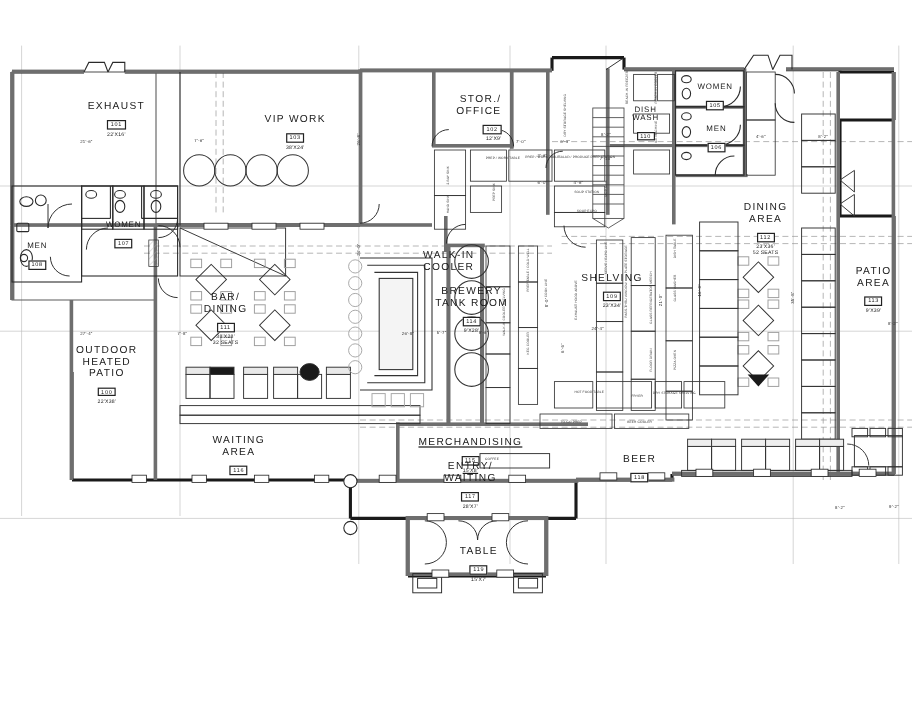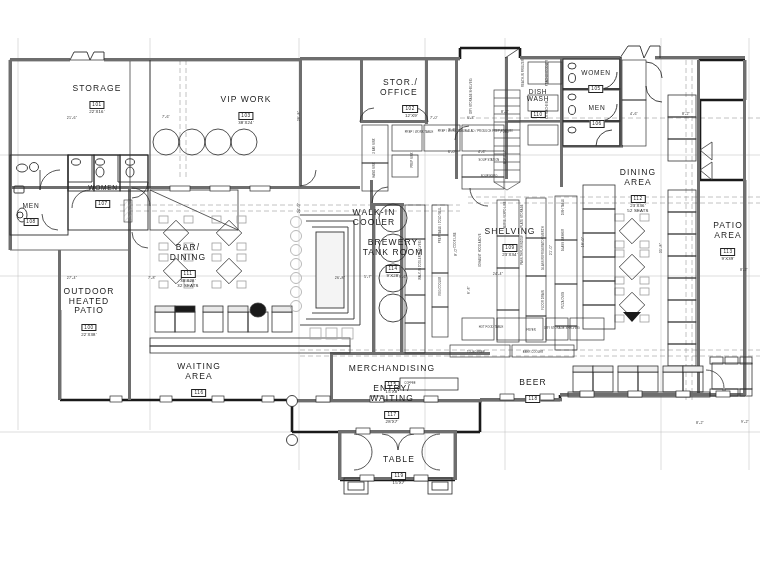--- a/index.html
+++ b/index.html
@@ -506,39 +506,39 @@
     <path d="M470,188 A18,18 0 0 0 488,206"></path>
     <path d="M132,188 A18,18 0 0 1 150,206"></path>
     <path d="M132,232 A16,16 0 0 0 148,248"></path>
     <path d="M505,58 L520,48"></path>
   </g>
 
   <rect x="124" y="200" width="8" height="22" fill="url(#hatch)" stroke="#333" stroke-width="0.6"></rect>
 </svg>
 
 <div id="room-labels">
-    <div class="lbl" style="left: 97px; top: 84px;"><span class="nm">STORAGE</span><span class="tag">101</span><span class="dim">22'X16'</span></div>
+    <div class="lbl" style="left: 97px; top: 84px;"><span class="nm">EXHAUST</span><span class="tag">101</span><span class="dim">22'X16'</span></div>
     <div class="lbl" style="left: 246px; top: 95px;"><span class="nm">VIP WORK</span><span class="tag">103</span><span class="dim">38'X24'</span></div>
     <div class="lbl" style="left: 399px; top: 78px; text-align: right;"><span class="nm two">STOR./<br>OFFICE</span><span class="tag">102</span><span class="dim">12'X9'</span></div>
     <div class="lbl sm" style="left: 538px; top: 88px;"><span class="nm two">DISH<br>WASH</span><span class="tag">110</span></div>
     <div class="lbl sm" style="left: 596px; top: 70px;"><span class="nm">WOMEN</span><span class="tag">105</span></div>
     <div class="lbl sm" style="left: 597px; top: 105px;"><span class="nm">MEN</span><span class="tag">106</span></div>
     <div class="lbl sm" style="left: 103px; top: 185px;"><span class="nm">WOMEN</span><span class="tag">107</span></div>
     <div class="lbl sm" style="left: 31px; top: 203px;"><span class="nm">MEN</span><span class="tag">108</span></div>
     <div class="lbl" style="left: 638px; top: 168px;"><span class="nm two">DINING<br>AREA</span><span class="tag">112</span><span class="dim">23'X36'</span><span class="dim">52 SEATS</span></div>
     <div class="lbl" style="left: 728px; top: 221px;"><span class="nm two">PATIO<br>AREA</span><span class="tag">113</span><span class="dim">9'X39'</span></div>
     <div class="lbl" style="left: 188px; top: 243px;"><span class="nm two">BAR/<br>DINING</span><span class="tag">111</span><span class="dim">38'X28'</span><span class="dim">32 SEATS</span></div>
     <div class="lbl" style="left: 374px; top: 208px;">
       <span class="nm two">WALK-IN<br>COOLER</span>
     </div>
     <div class="lbl" style="left: 393px; top: 238px;"><span class="nm two">BREWERY<br>TANK ROOM</span><span class="tag">114</span><span class="dim">9'X28'</span></div>
     <div class="lbl" style="left: 510px; top: 227px;"><span class="nm">SHELVING</span><span class="tag">109</span><span class="dim">23'X34'</span></div>
     <div class="lbl" style="left: 89px; top: 287px;"><span class="nm two">OUTDOOR<br>HEATED<br>PATIO</span><span class="tag">100</span><span class="dim">22'X38'</span></div>
     <div class="lbl" style="left: 199px; top: 362px;"><span class="nm two">WAITING<br>AREA</span><span class="tag">116</span></div>
-    <div class="lbl" style="left: 392px; top: 364px;"><span class="nm">MERCHANDISING</span><span class="tag">115</span><span class="dim">15'X8'</span></div>
+    <div class="lbl" style="left: 392px; top: 364px; text-decoration: underline;"><span class="nm">MERCHANDISING</span><span class="tag">115</span><span class="dim">15'X8'</span></div>
     <div class="lbl" style="left: 392px; top: 384px;"><span class="nm two">ENTRY/<br>WAITING</span><span class="tag">117</span><span class="dim">28'X7'</span></div>
     <div class="lbl" style="left: 533px; top: 378px;"><span class="nm">BEER</span><span class="tag">118</span></div>
     <div class="lbl" style="left: 399px; top: 455px;"><span class="nm">TABLE</span><span class="tag">119</span><span class="dim">15'X7'</span></div>
   </div>
 
 <div id="dim-layer">
     <div class="dimtxt" style="left: 72px; top: 116px;">21'-6"</div>
     <div class="dimtxt" style="left: 166px; top: 115px;">7'-6"</div>
     <div class="dimtxt" style="left: 72px; top: 276px;">27'-4"</div>
     <div class="dimtxt" style="left: 152px; top: 276px;">7'-8"</div>

